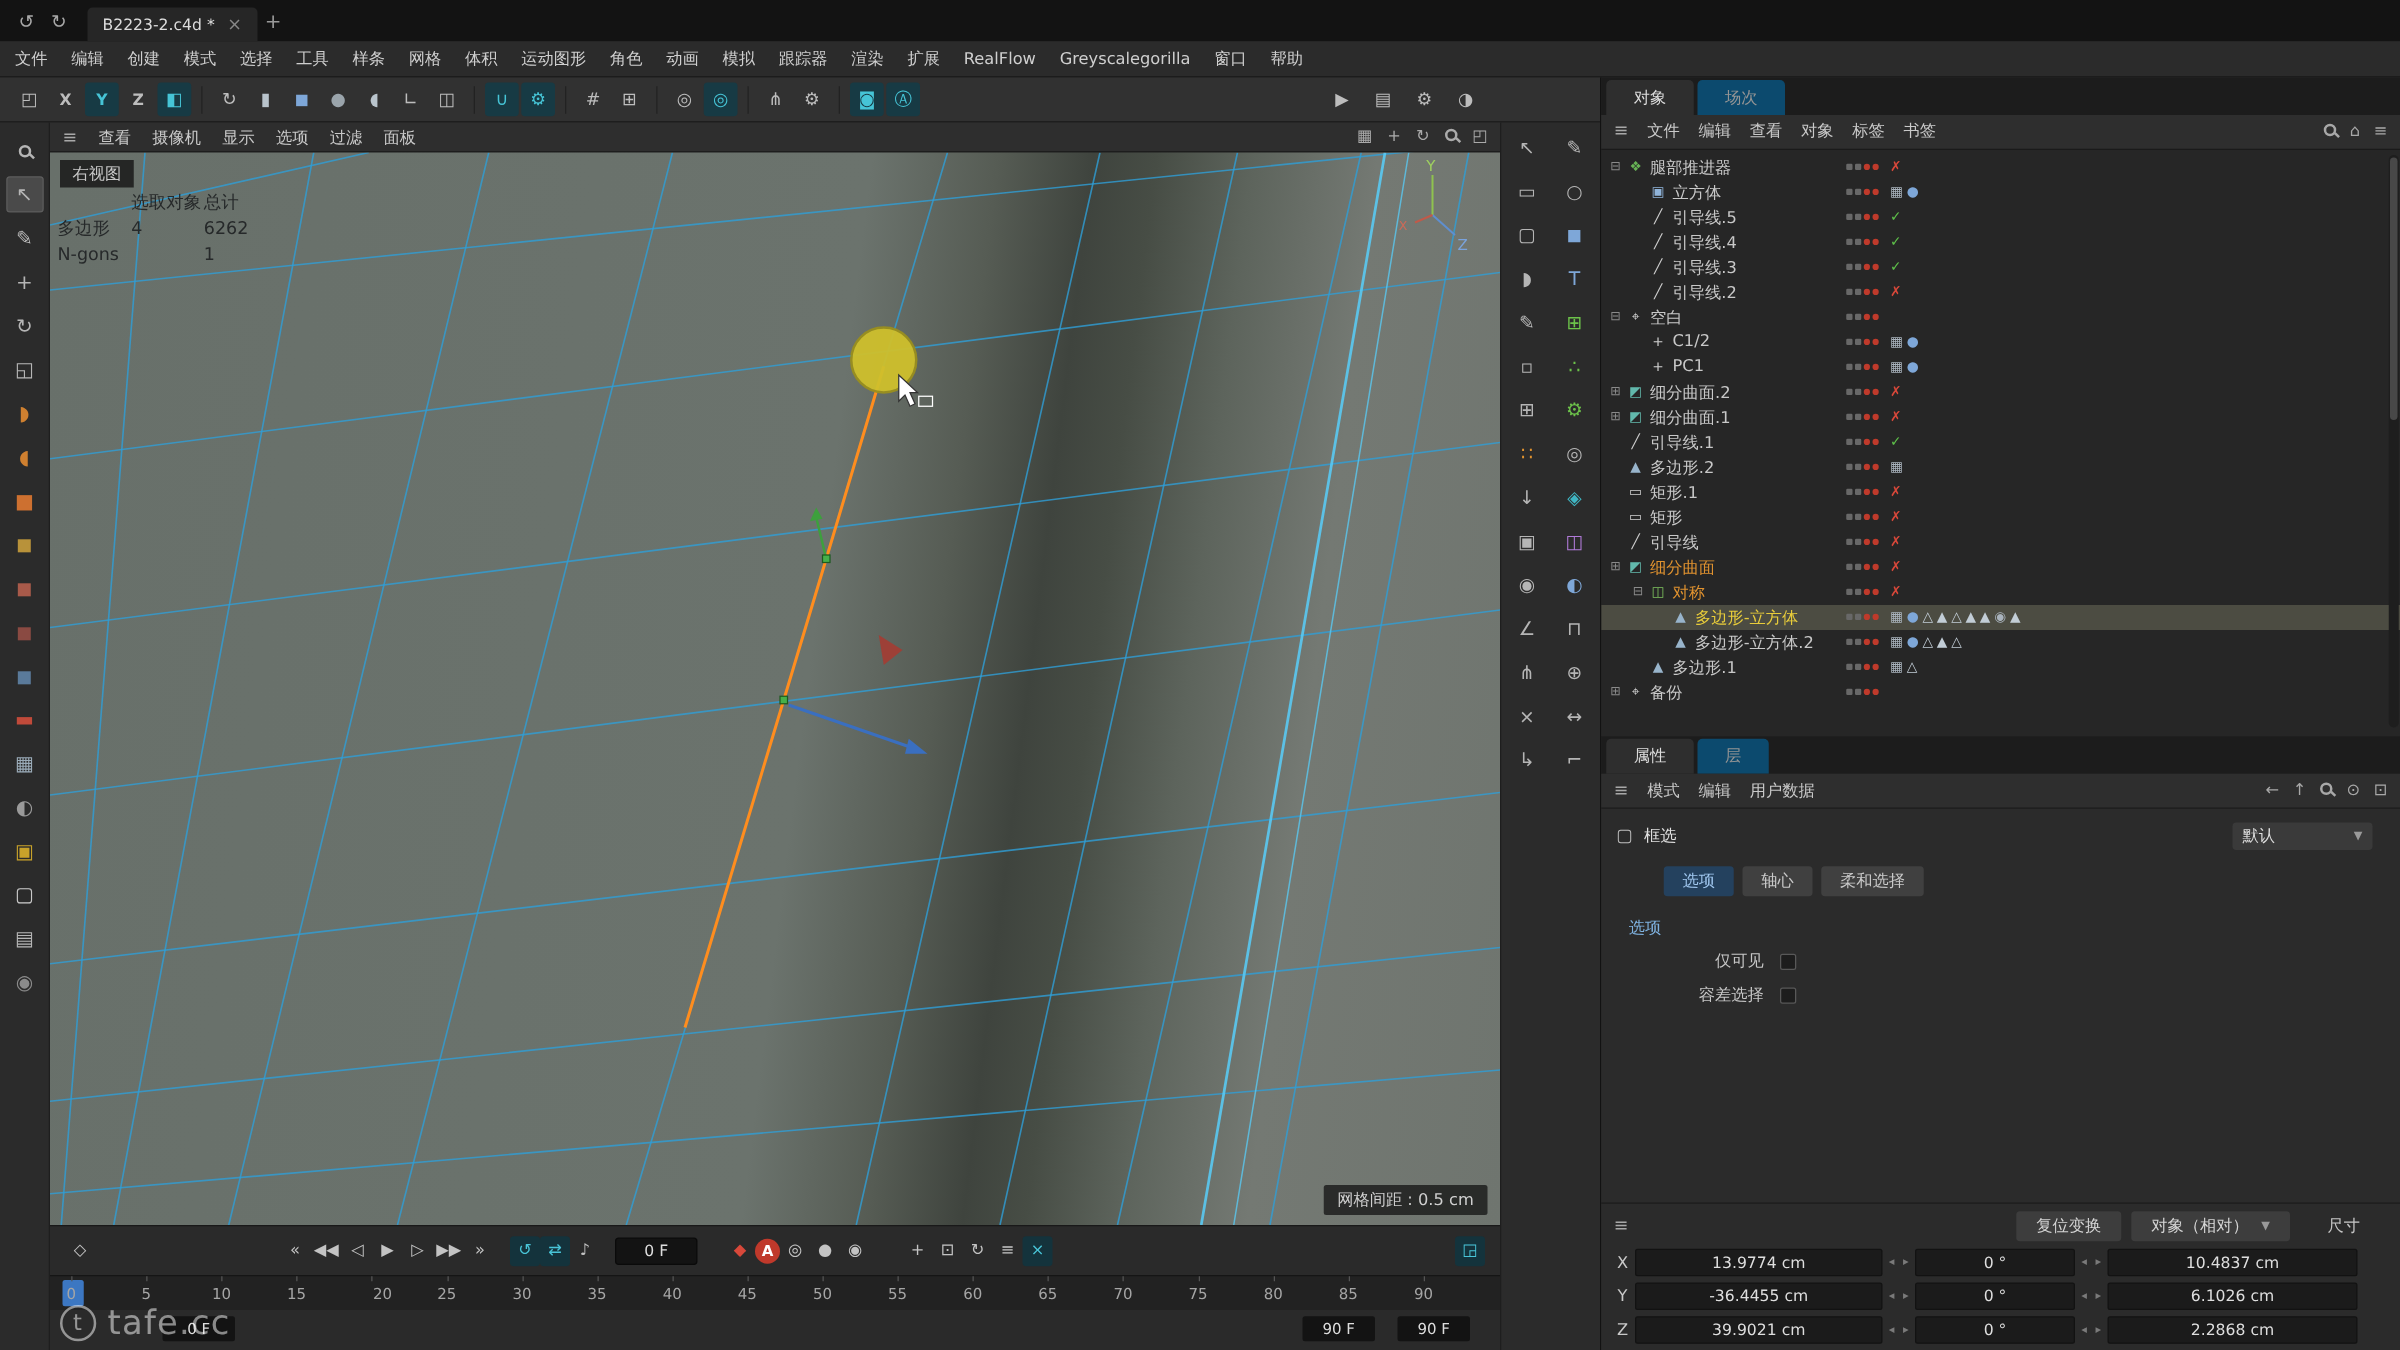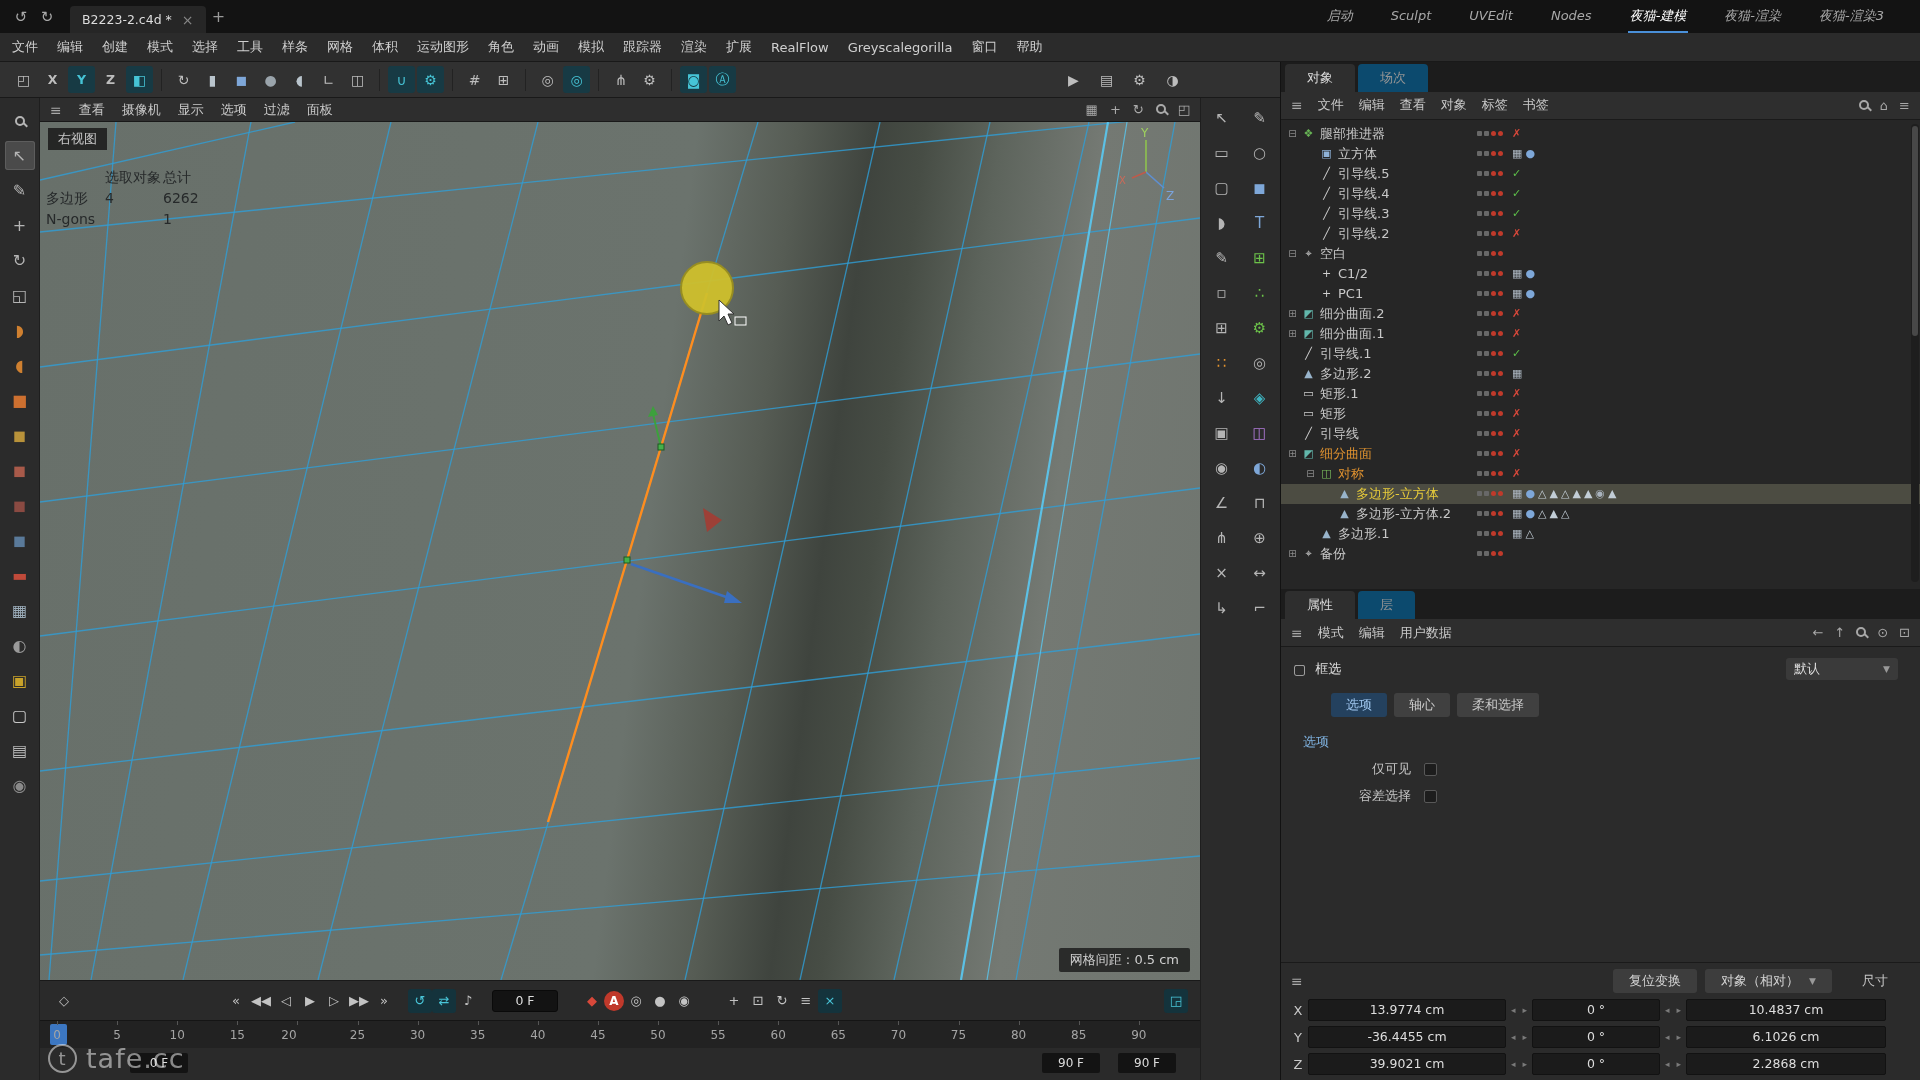--- a/index.html
+++ b/index.html
@@ -33,21 +33,21 @@
 .strip-btn{width:30px;height:29px;display:flex;align-items:center;justify-content:center;font-size:16px;color:#b5b5b5;border-radius:3px}
 .strip-btn.pressed{background:#4a4a4a;box-shadow:inset 0 0 0 1px #5d5d5d}
 
 #vp-col{width:1160px;display:flex;flex-direction:column}
 #vp-menubar{height:24px;background:#2e2e2e;display:flex;align-items:center;gap:17px;padding:0 10px;border-bottom:1px solid #191919;color:#c9c9c9}
 #vp-menu-items{display:flex;gap:17px}
 #vp-menu-icons{margin-left:auto;display:flex;gap:12px;color:#aaa;font-size:13px;align-items:center}
 #viewport{position:relative;height:858px;overflow:hidden;background:linear-gradient(97deg,#68706a 0%,#6b736d 52%,#565c54 60%,#3f443e 66%,#474d45 70%,#5d645c 76%,#747973 84%,#6f756f 100%)}
 #viewport svg.wf{position:absolute;left:0;top:0}
 #view-label{position:absolute;top:6px;left:8px;background:rgba(22,22,22,.82);padding:2px 10px;color:#c8c8c8;z-index:3}
-#vp-stats{position:absolute;top:45px;left:6px;color:#26292a;font-size:14px;line-height:21px;z-index:2}
+#vp-stats{position:absolute;top:30px;left:6px;color:#26292a;font-size:14px;line-height:21px;z-index:2}
 .st-row{display:flex}
 .st-a{width:59px}.st-b{width:58px}.st-c{width:70px}
 #grid-label{position:absolute;right:10px;bottom:8px;background:rgba(22,22,22,.78);padding:3px 11px;color:#cfcfcf;border-radius:2px;z-index:3}
 #axis-gizmo{position:absolute;right:14px;top:4px;z-index:3}
 
 #timeline{height:100px;background:#2a2a2a;position:relative;display:flex;flex-direction:column}
 #anim-toolbar{height:40px;display:flex;align-items:center;padding:0 12px;border-top:1px solid #191919}
 .anim-btn{min-width:24px;height:24px;display:flex;align-items:center;justify-content:center;color:#c3c3c3;font-size:13px;border-radius:3px;padding:0 3px}
 .anim-btn.teal{background:#14333c;color:#49c5d8}
 .anim-btn.red{color:#d8483a}
@@ -120,29 +120,20 @@
 <body>
 
 <div id="titlebar">
   <span class="tb-ico">↺</span>
   <span class="tb-ico">↻</span>
   <div id="doc-tab">
     <span>B2223-2.c4d *</span>
     <span class="close">×</span>
   </div>
   <span id="new-tab">+</span>
-  <div id="layout-tabs">
-      <div class="layout-tab">启动</div>
-      <div class="layout-tab">Sculpt</div>
-      <div class="layout-tab">UVEdit</div>
-      <div class="layout-tab">Nodes</div>
-      <div class="layout-tab active">夜猫-建模</div>
-      <div class="layout-tab">夜猫-渲染</div>
-      <div class="layout-tab">夜猫-渲染3</div>
-    </div>
 </div>
 
 <div id="menubar">
     <span class="menu-item">文件</span>
     <span class="menu-item">编辑</span>
     <span class="menu-item">创建</span>
     <span class="menu-item">模式</span>
     <span class="menu-item">选择</span>
     <span class="menu-item">工具</span>
     <span class="menu-item">样条</span>
@@ -337,21 +328,21 @@
             <div id="playhead"></div>
           <div class="tick" style="left: 17px;"></div>
               <div class="ruler-num" style="left: 17px;">0</div>
               <div class="tick" style="left: 77.1px;"></div>
               <div class="ruler-num" style="left: 77.1px;">5</div>
               <div class="tick" style="left: 137.2px;"></div>
               <div class="ruler-num" style="left: 137.2px;">10</div>
               <div class="tick" style="left: 197.3px;"></div>
               <div class="ruler-num" style="left: 197.3px;">15</div>
               <div class="tick" style="left: 257.4px;"></div>
-              <div class="ruler-num" style="left: 249px;">20</div>
+              <div class="ruler-num" style="left: 266px;">20</div>
               <div class="tick" style="left: 317.5px;"></div>
               <div class="ruler-num" style="left: 317.5px;">25</div>
               <div class="tick" style="left: 377.6px;"></div>
               <div class="ruler-num" style="left: 377.6px;">30</div>
               <div class="tick" style="left: 437.7px;"></div>
               <div class="ruler-num" style="left: 437.7px;">35</div>
               <div class="tick" style="left: 497.8px;"></div>
               <div class="ruler-num" style="left: 497.8px;">40</div>
               <div class="tick" style="left: 557.9px;"></div>
               <div class="ruler-num" style="left: 557.9px;">45</div>

